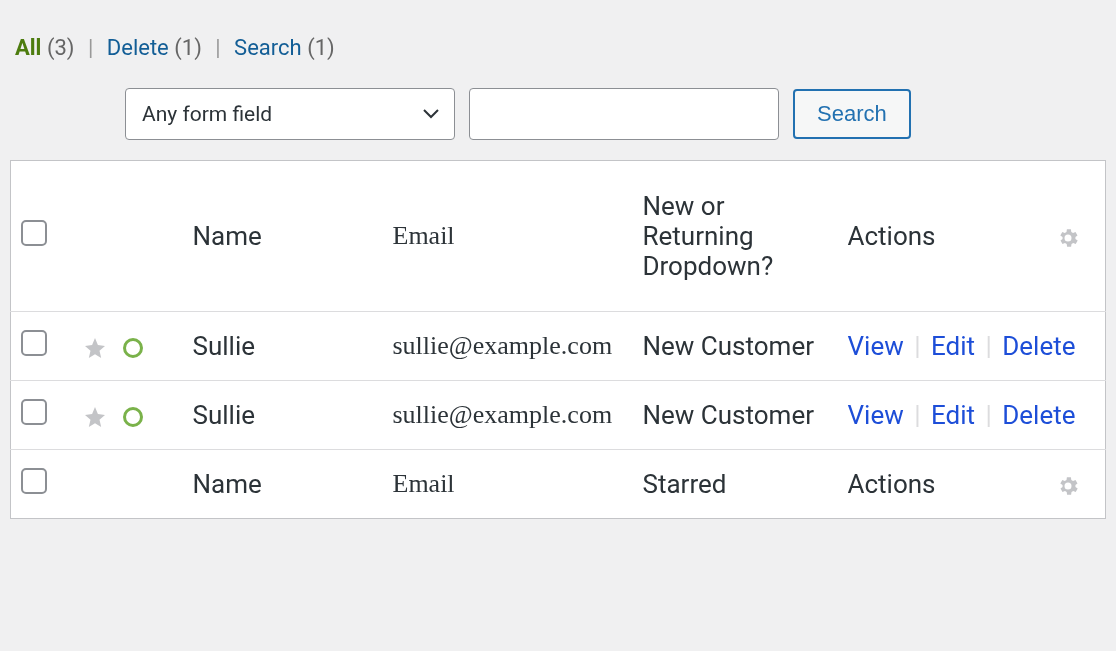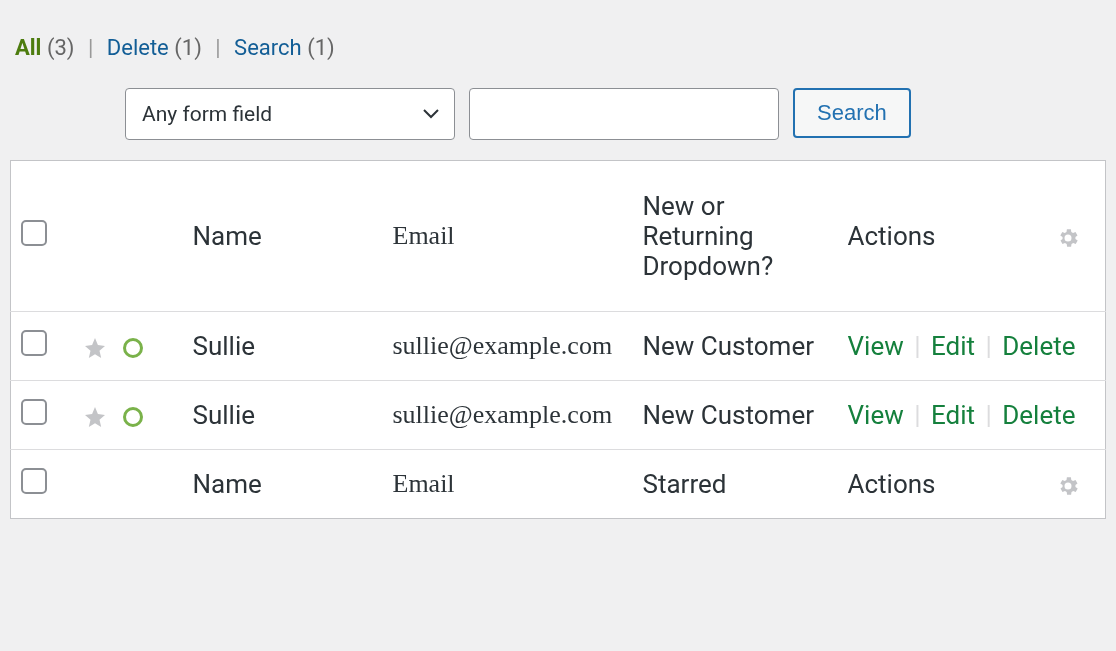--- a/index.html
+++ b/index.html
@@ -34,20 +34,21 @@
       margin: 0 8px;
     }
     .filter-links a {
       color: #135e96;
       text-decoration: none;
       font-weight: 400;
     }
     .search-row {
       display: flex;
       gap: 14px;
+      align-items: center;
       padding-left: 110px;
     }
     .select-wrap {
       position: relative;
       background: #fff;
       border: 1px solid #8c8f94;
       border-radius: 4px;
       height: 52px;
       display: flex;
       align-items: center;
@@ -148,21 +149,21 @@
     .star-icon svg { fill: #c3c4c7; }
     .circle-icon {
       display: inline-block;
       width: 20px;
       height: 20px;
       border: 3px solid #7ab24a;
       border-radius: 50%;
       vertical-align: middle;
     }
     .action-link {
-      color: #15803d;
+      color: #1d4ed8;
       text-decoration: none;
     }
     .action-sep {
       color: #dcdcde;
       margin: 0 4px;
     }
     .gear-icon {
       display: inline-block;
       width: 24px;
       height: 24px;

